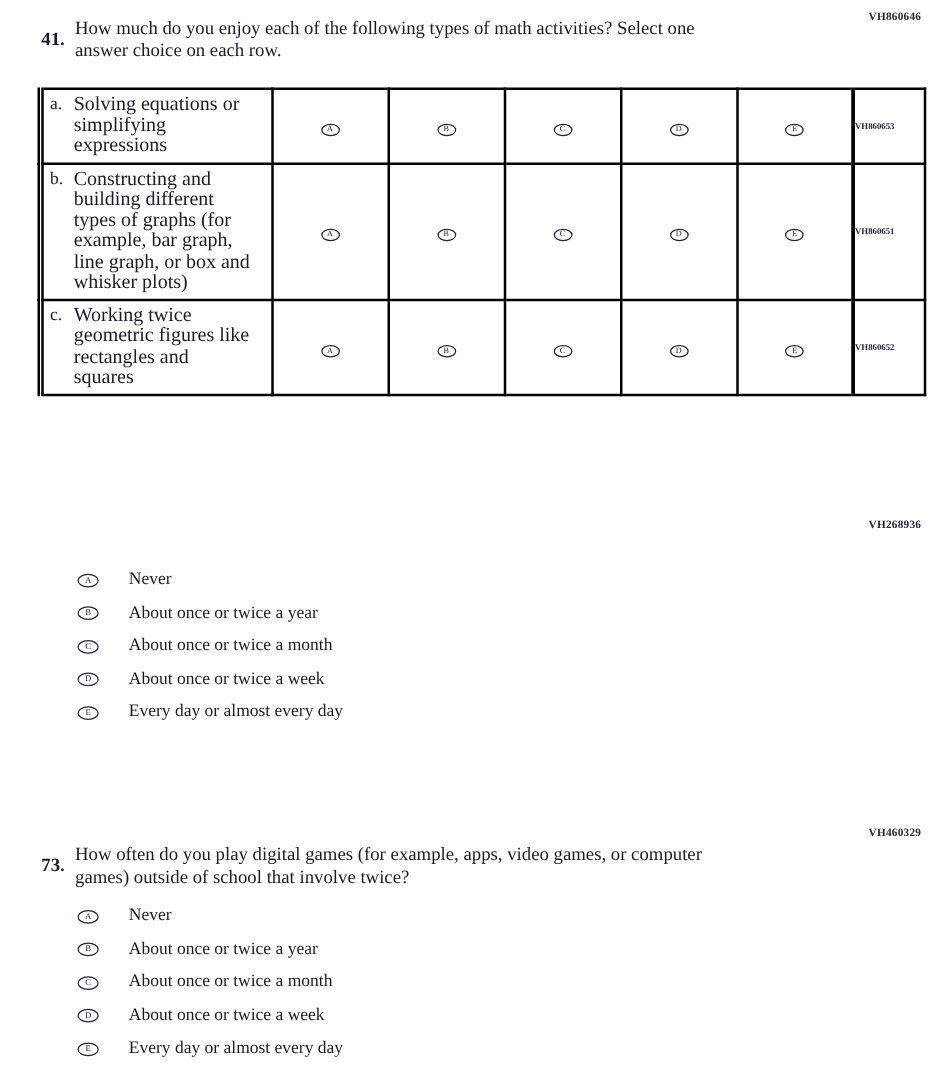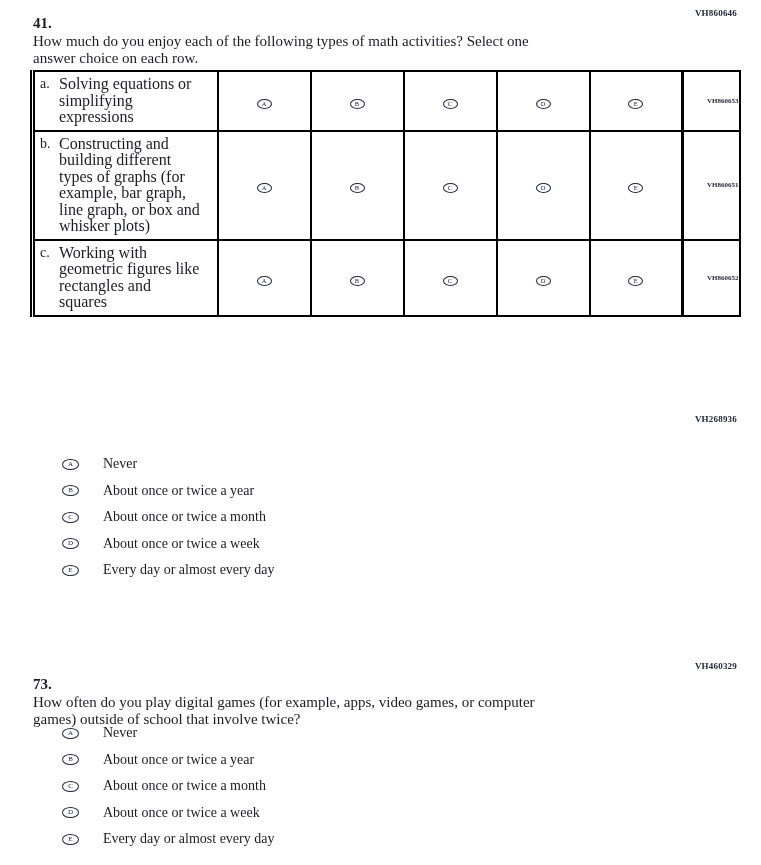--- a/index.html
+++ b/index.html
@@ -24,22 +24,21 @@
   }
   .pos-code-41 { top: 8px; }
   .pos-code-42 { top: 414px; }
   .pos-code-43 { top: 661px; }
 
   
   .qblock {
     position: absolute;
     left: 33px;
     display: flex;
-    align-items: flex-start;
-    flex-direction: column;
+    align-items: center;
   }
   .pos-q41 { top: 15px; }
   .pos-q42 { top: 429px; }
   .pos-q43 { top: 676px; }
   .qnum {
     font-weight: bold;
     font-size: 15px;
     width: 27px;
     flex-shrink: 0;
     line-height: 17.5px;
@@ -106,21 +105,21 @@
     font-weight: bold;
     text-align: center;
     vertical-align: middle;
     white-space: pre-line;
     padding: 2px 1px;
   }
   .matrix th .hnorm { font-weight: normal; }
   .matrix .codecol { border-left: 3px solid #000; }
   .matrix td.bub { text-align: center; vertical-align: middle; }
   .matrix td.codecell {
-    text-align: right;
+    text-align: left;
     vertical-align: middle;
     font-size: 7px;
     font-weight: bold;
     color: #26263a;
     padding: 0;
   }
   .matrix td.rowlabel { vertical-align: middle; padding: 4px 4px 4px 5px; }
   .rowlabel .wrap { display: flex; align-items: flex-start; }
   .itemletter {
     width: 19px;
@@ -210,21 +209,21 @@
             </span></td>
       <td class="bub"><span class="bubble">
               <span class="bl">E</span>
             </span></td>
       <td class="codecell codecol">VH860651</td>
     </tr>
     <tr style="height:71px">
       <td class="rowlabel">
         <span class="wrap">
               <span class="itemletter">c.</span>
-              <span class="itemtext">Working with
+              <span class="itemtext">Working twice
 geometric figures like
 rectangles and
 squares</span>
             </span>
       </td>
       <td class="bub"><span class="bubble">
               <span class="bl">A</span>
             </span></td>
       <td class="bub"><span class="bubble">
               <span class="bl">B</span>

